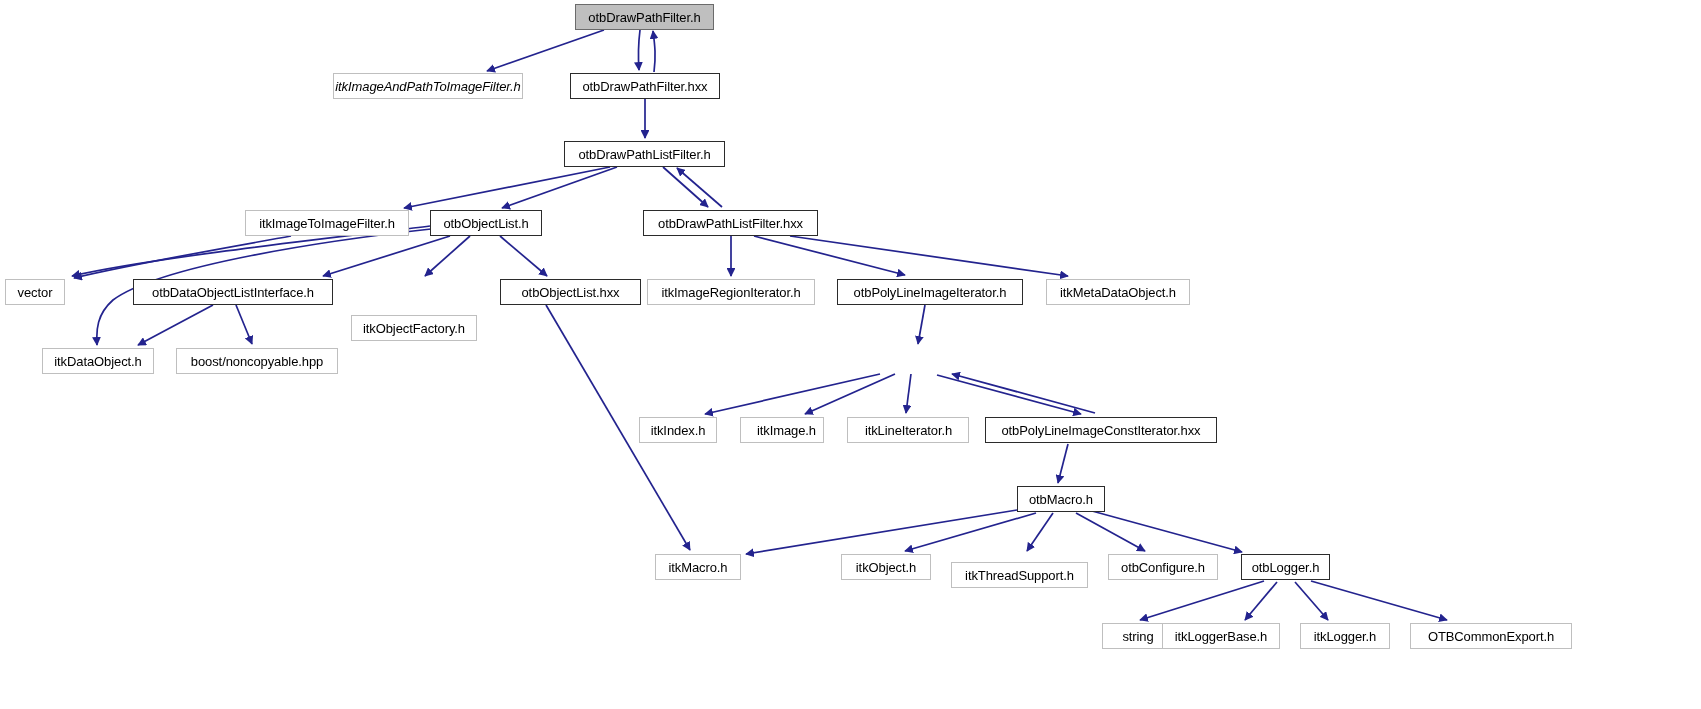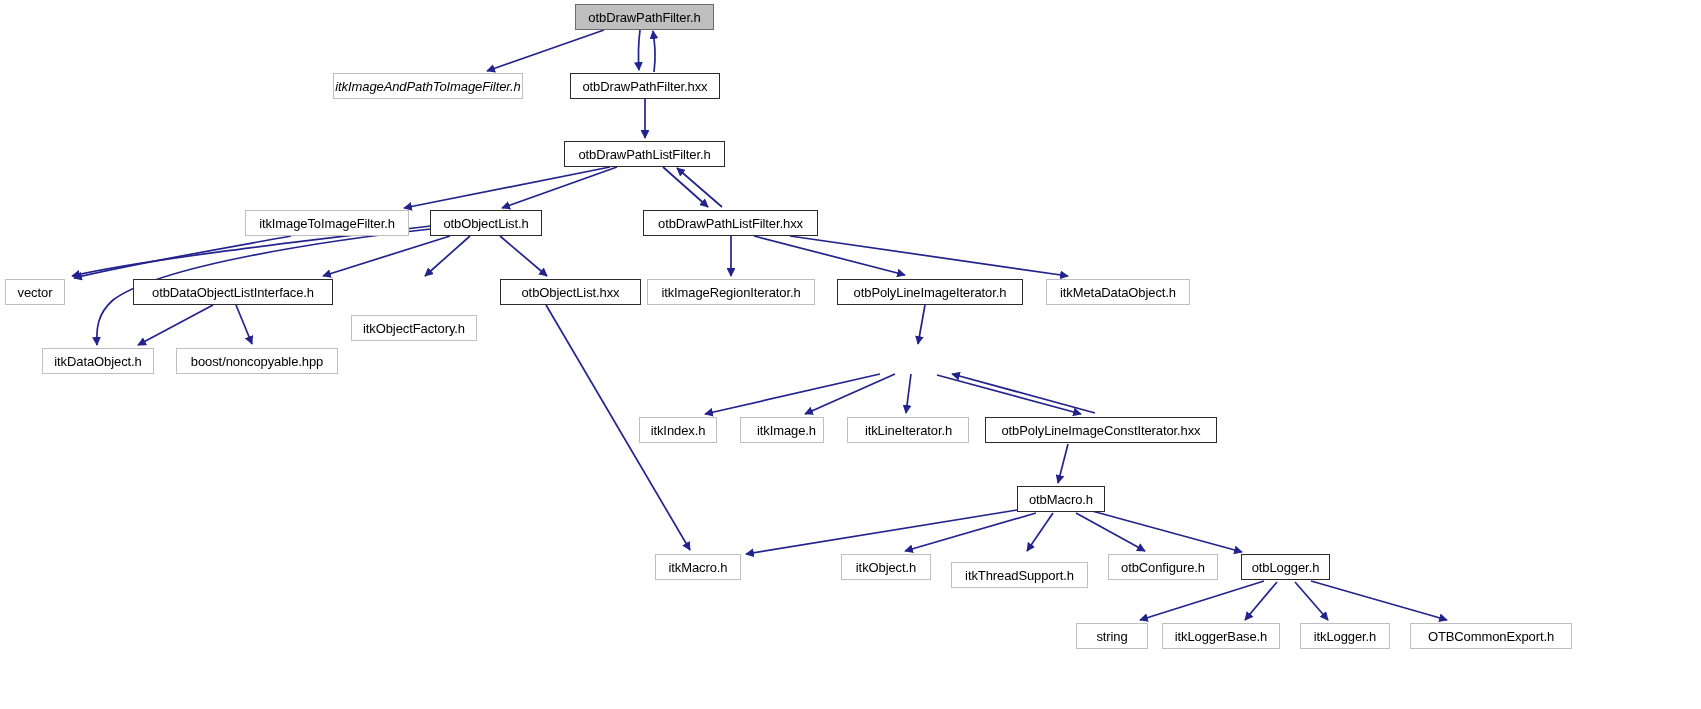--- a/index.html
+++ b/index.html
@@ -205,21 +205,21 @@
   </div>
   <div class="node" style="left:951px; top:554px; width:137px;margin-top:8px;">
     <span>itkThreadSupport.h</span>
   </div>
   <div class="node" style="left:1108px; top:554px; width:110px;">
     <span>otbConfigure.h</span>
   </div>
   <div class="node strong" style="left:1241px; top:554px; width:89px;">
     <span>otbLogger.h</span>
   </div>
-  <div class="node" style="left:1076px; top:623px; width:72px;">
+  <div class="node" style="left:1102px; top:623px; width:72px;">
     <span>string</span>
   </div>
   <div class="node" style="left:1162px; top:623px; width:118px;">
     <span>itkLoggerBase.h</span>
   </div>
   <div class="node" style="left:1300px; top:623px; width:90px;">
     <span>itkLogger.h</span>
   </div>
   <div class="node" style="left:1410px; top:623px; width:162px;">
     <span>OTBCommonExport.h</span>

